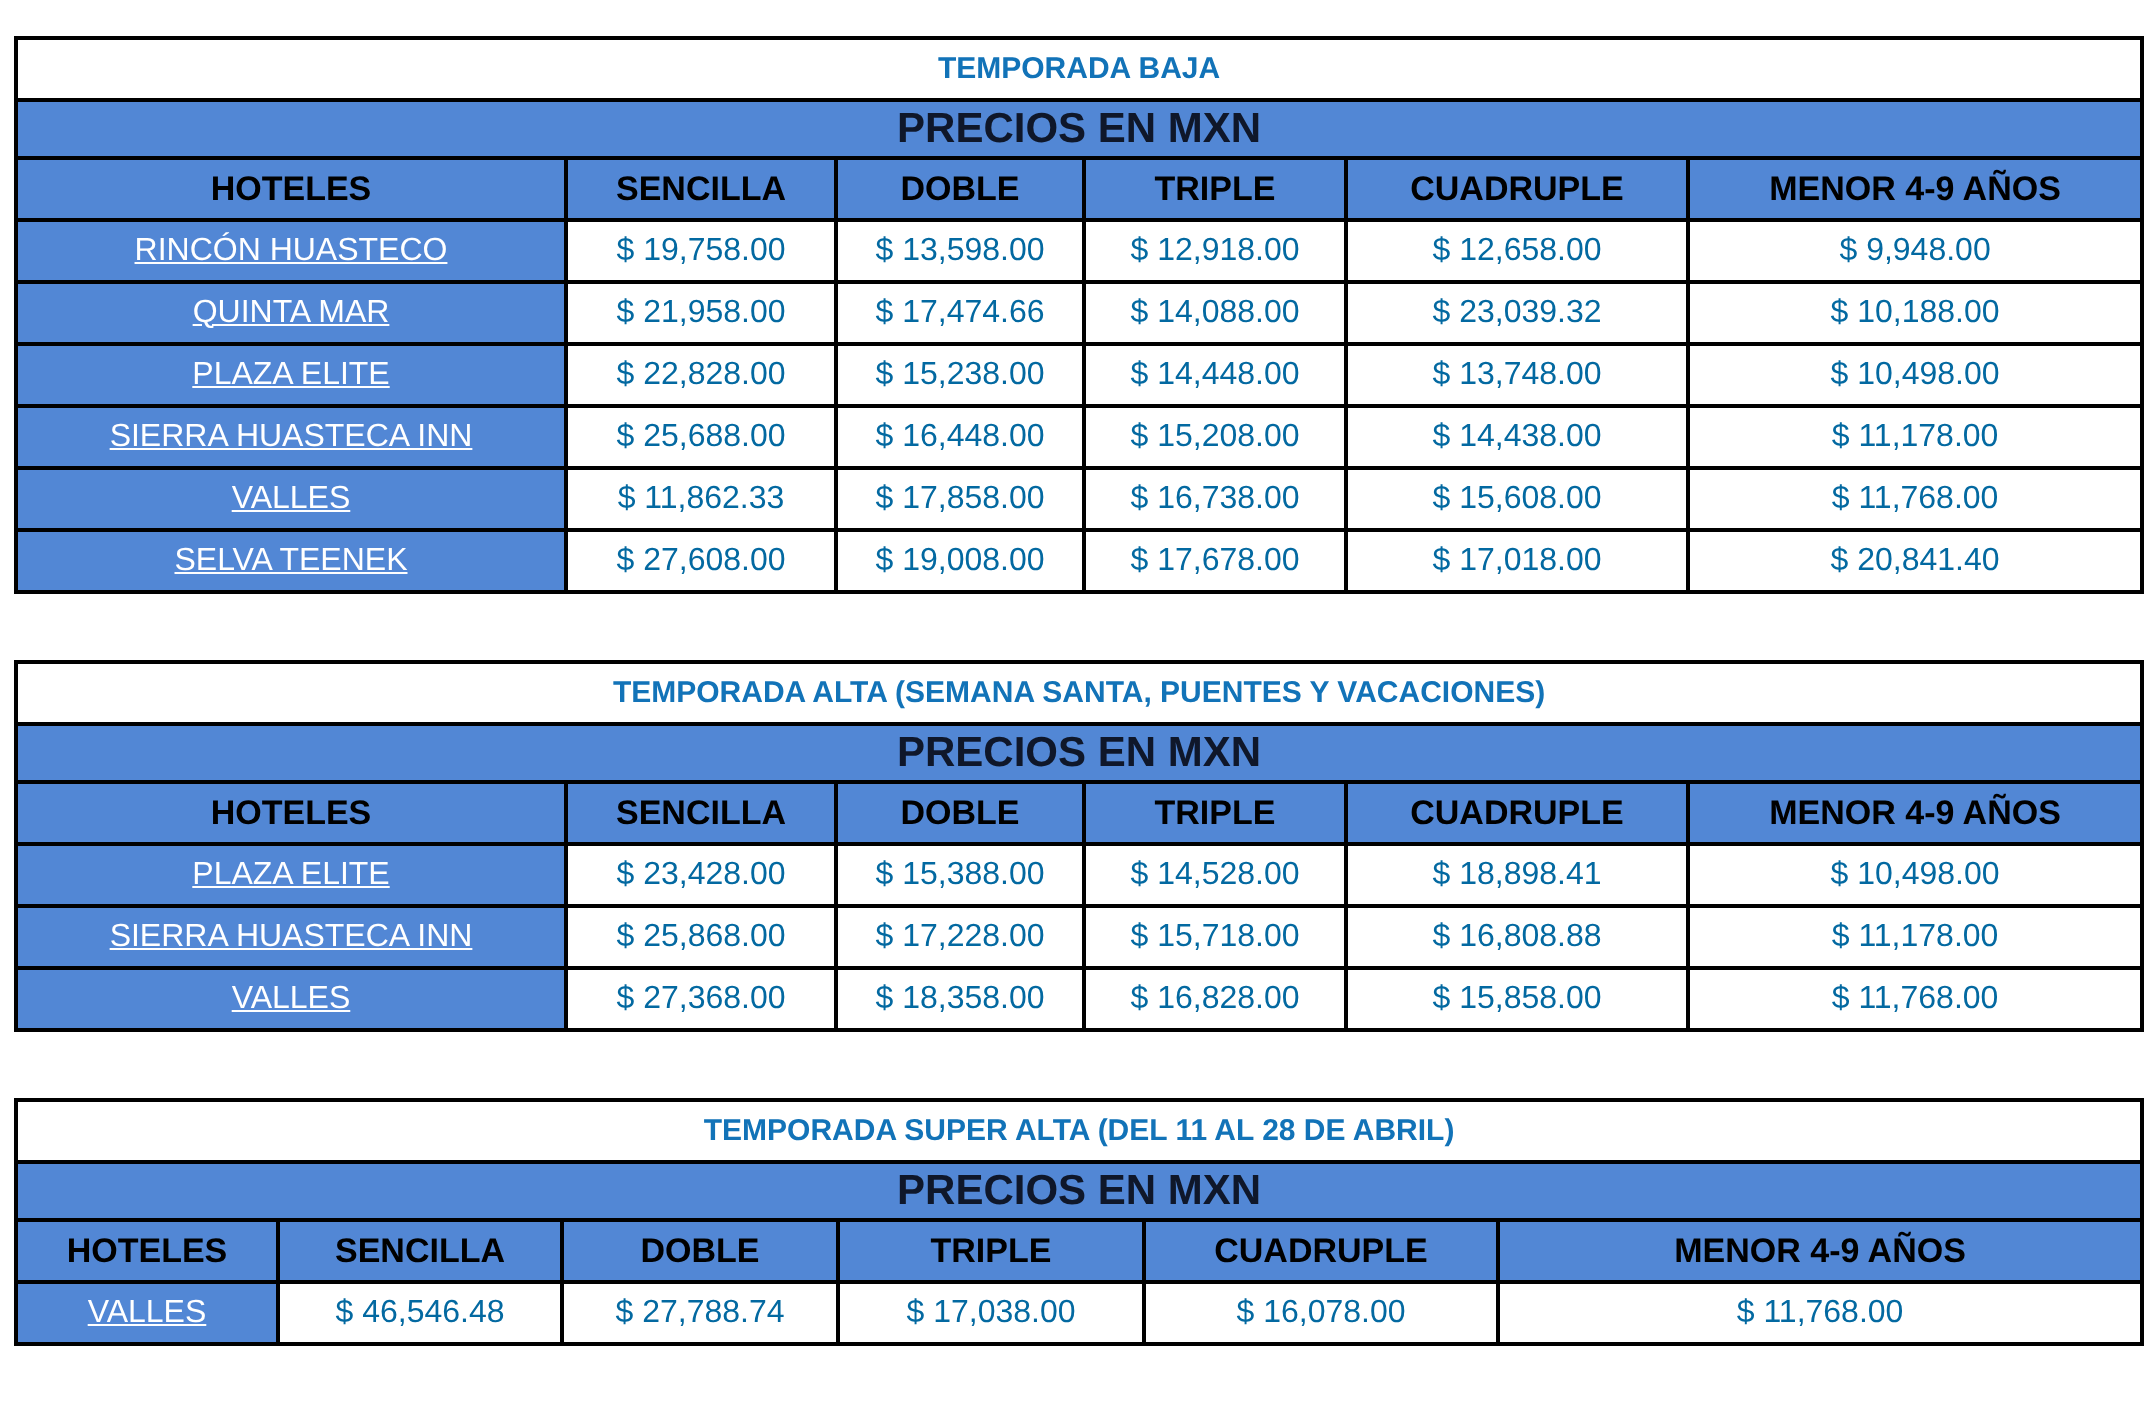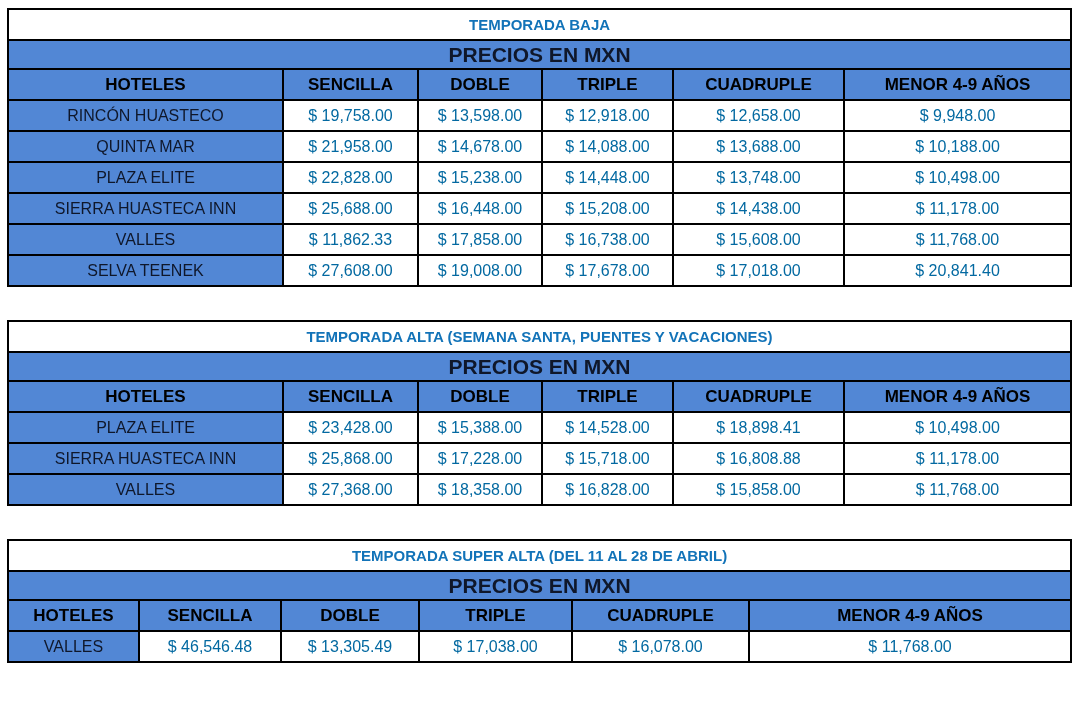--- a/index.html
+++ b/index.html
@@ -5,21 +5,21 @@
   html, body {
     margin: 0;
     padding: 0;
     background: #ffffff;
     width: 1077px;
     height: 702px;
     overflow: hidden;
     font-family: "Liberation Sans", "DejaVu Sans", sans-serif;
   }
   .page {
-    padding: 8px 7px 0 7px;
+    padding: 18px 7px 0 7px;
   }
   table.price-table {
     border-collapse: collapse;
     table-layout: fixed;
     width: 1063px;
     margin-bottom: 33px;
   }
   table.price-table:last-child {
     margin-bottom: 0;
   }
@@ -63,24 +63,25 @@
   }
   .header-row th {
     background: #5287D5;
     color: #000000;
     font-weight: bold;
     font-size: 17px;
     height: 29px;
   }
   td.hotel {
     background: #5287D5;
-    color: #0f172a;
+    color: #ffffff;
     font-weight: normal;
     font-size: 16px;
     height: 29px;
+    text-decoration: underline;
   }
   td.price {
     background: #ffffff;
     color: #0369a1;
     font-weight: normal;
     font-size: 16px;
     height: 29px;
   }
 </style>
 </head>
@@ -116,23 +117,23 @@
             <td class="hotel">RINCÓN HUASTECO</td>
             <td class="price">$ 19,758.00</td>
             <td class="price">$ 13,598.00</td>
             <td class="price">$ 12,918.00</td>
             <td class="price">$ 12,658.00</td>
             <td class="price">$ 9,948.00</td>
           </tr>
           <tr>
             <td class="hotel">QUINTA MAR</td>
             <td class="price">$ 21,958.00</td>
-            <td class="price">$ 14,678.00</td>
+            <td class="price">$ 17,474.66</td>
             <td class="price">$ 14,088.00</td>
-            <td class="price">$ 13,688.00</td>
+            <td class="price">$ 23,039.32</td>
             <td class="price">$ 10,188.00</td>
           </tr>
           <tr>
             <td class="hotel">PLAZA ELITE</td>
             <td class="price">$ 22,828.00</td>
             <td class="price">$ 15,238.00</td>
             <td class="price">$ 14,448.00</td>
             <td class="price">$ 13,748.00</td>
             <td class="price">$ 10,498.00</td>
           </tr>
@@ -234,21 +235,21 @@
             <th>HOTELES</th>
             <th>SENCILLA</th>
             <th>DOBLE</th>
             <th>TRIPLE</th>
             <th>CUADRUPLE</th>
             <th>MENOR 4-9 AÑOS</th>
           </tr>
     <tr>
             <td class="hotel">VALLES</td>
             <td class="price">$ 46,546.48</td>
-            <td class="price">$ 13,305.49</td>
+            <td class="price">$ 27,788.74</td>
             <td class="price">$ 17,038.00</td>
             <td class="price">$ 16,078.00</td>
             <td class="price">$ 11,768.00</td>
           </tr>
         </tbody>
   </table>
 </div>
 </div>
 
 </body></html>

